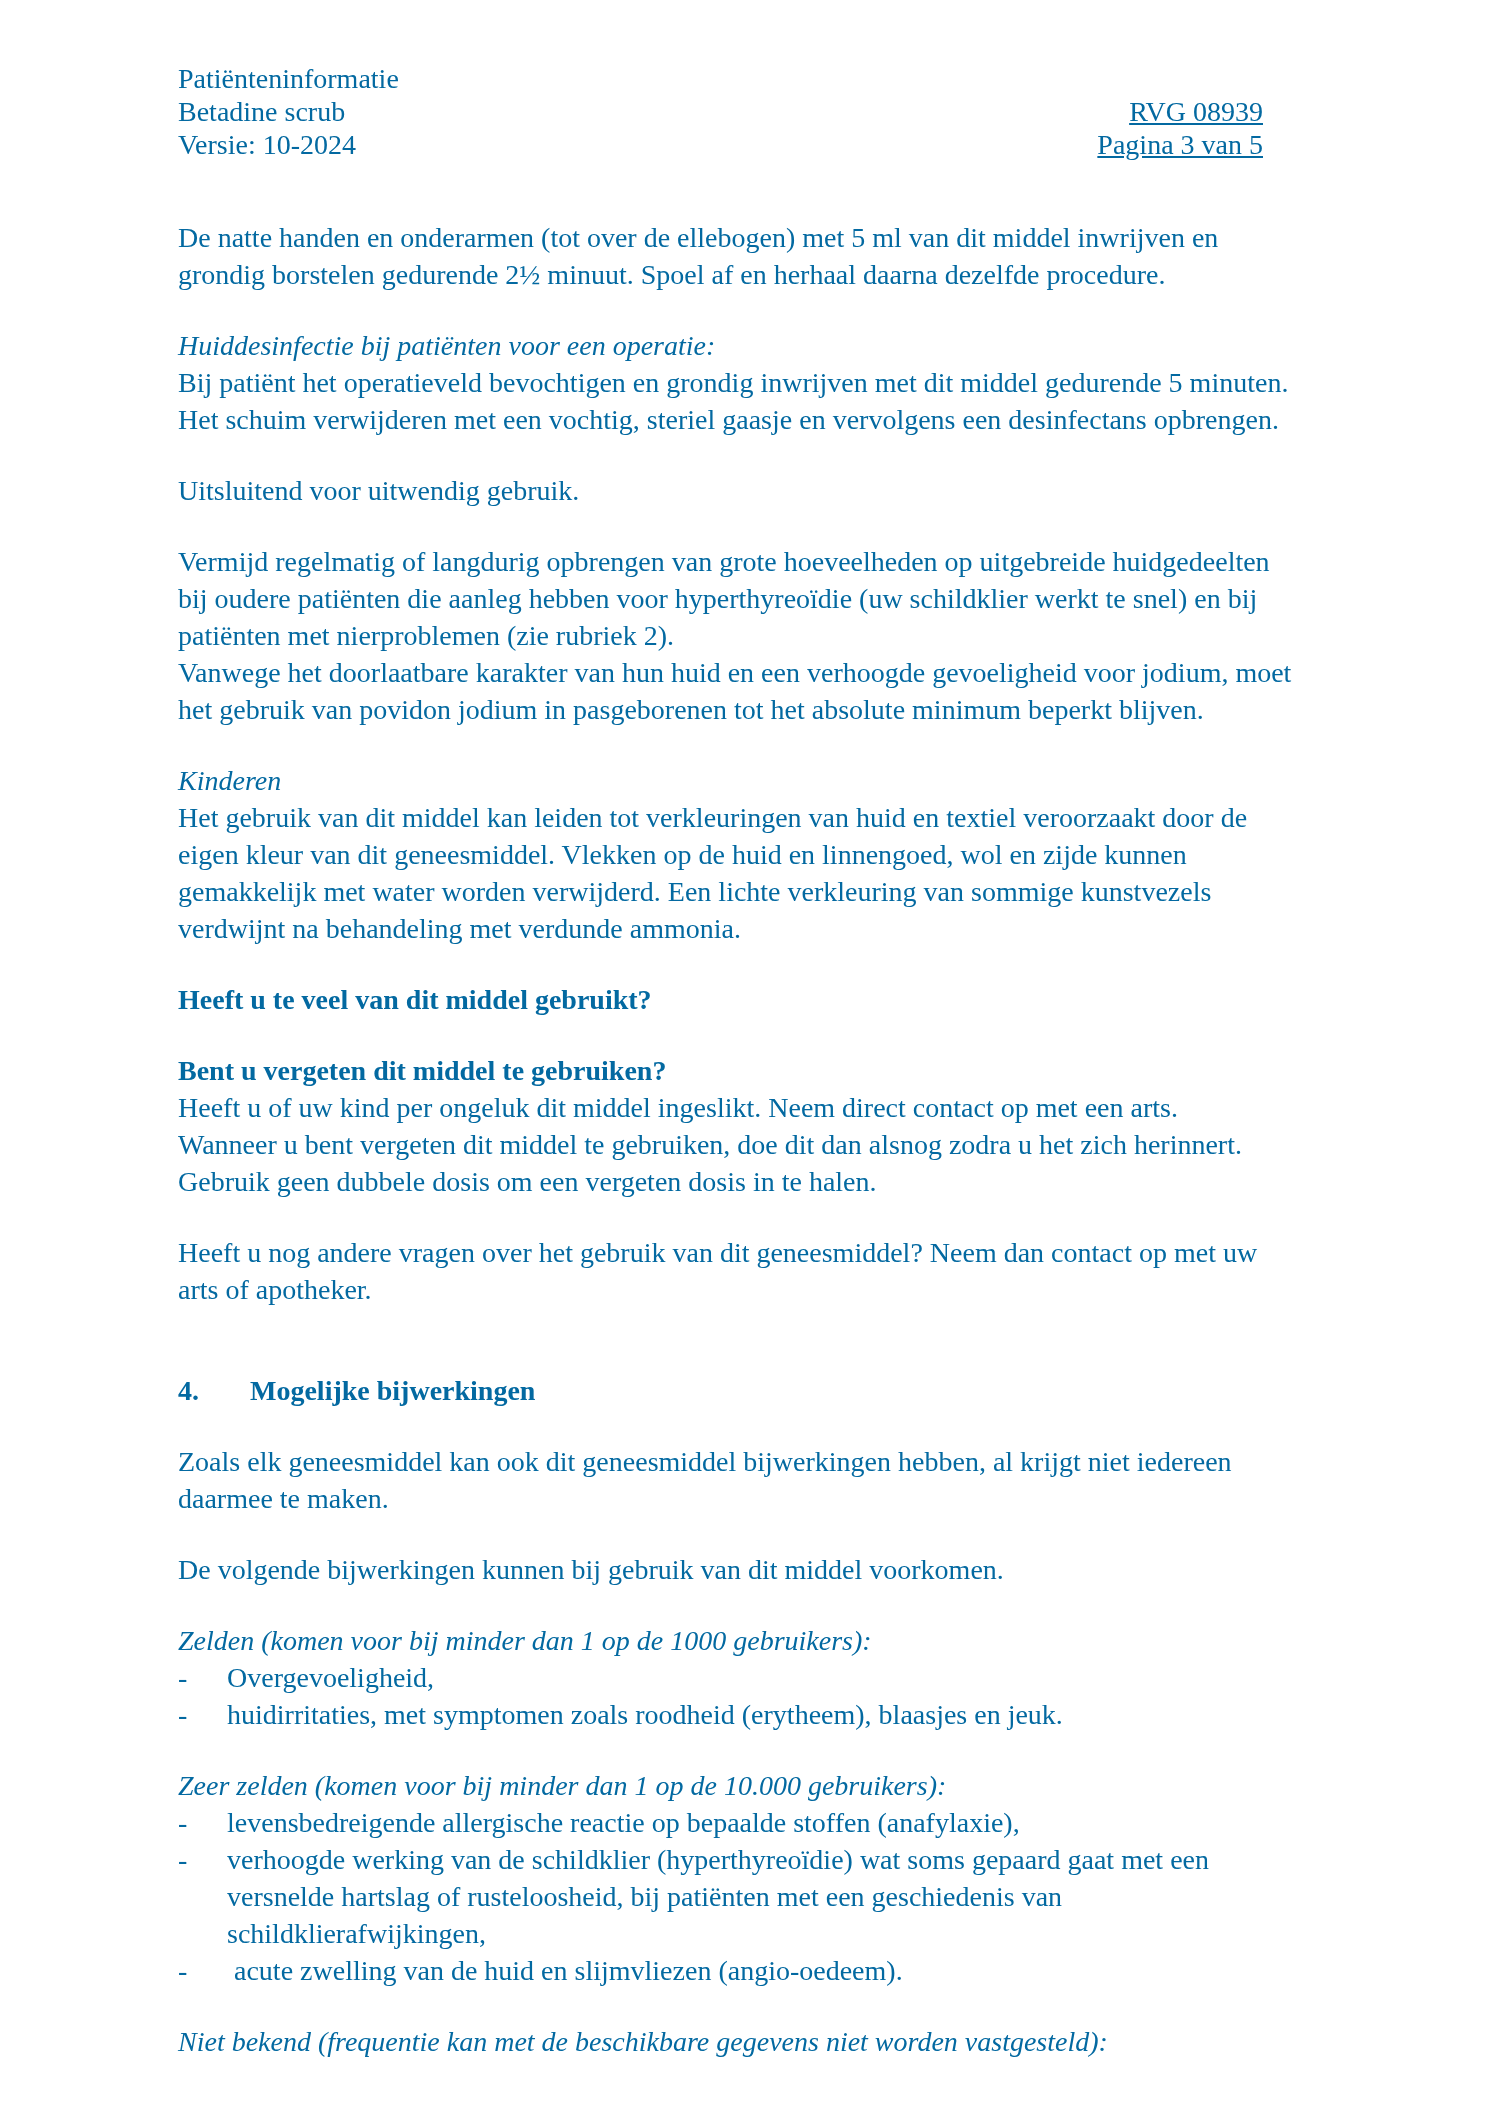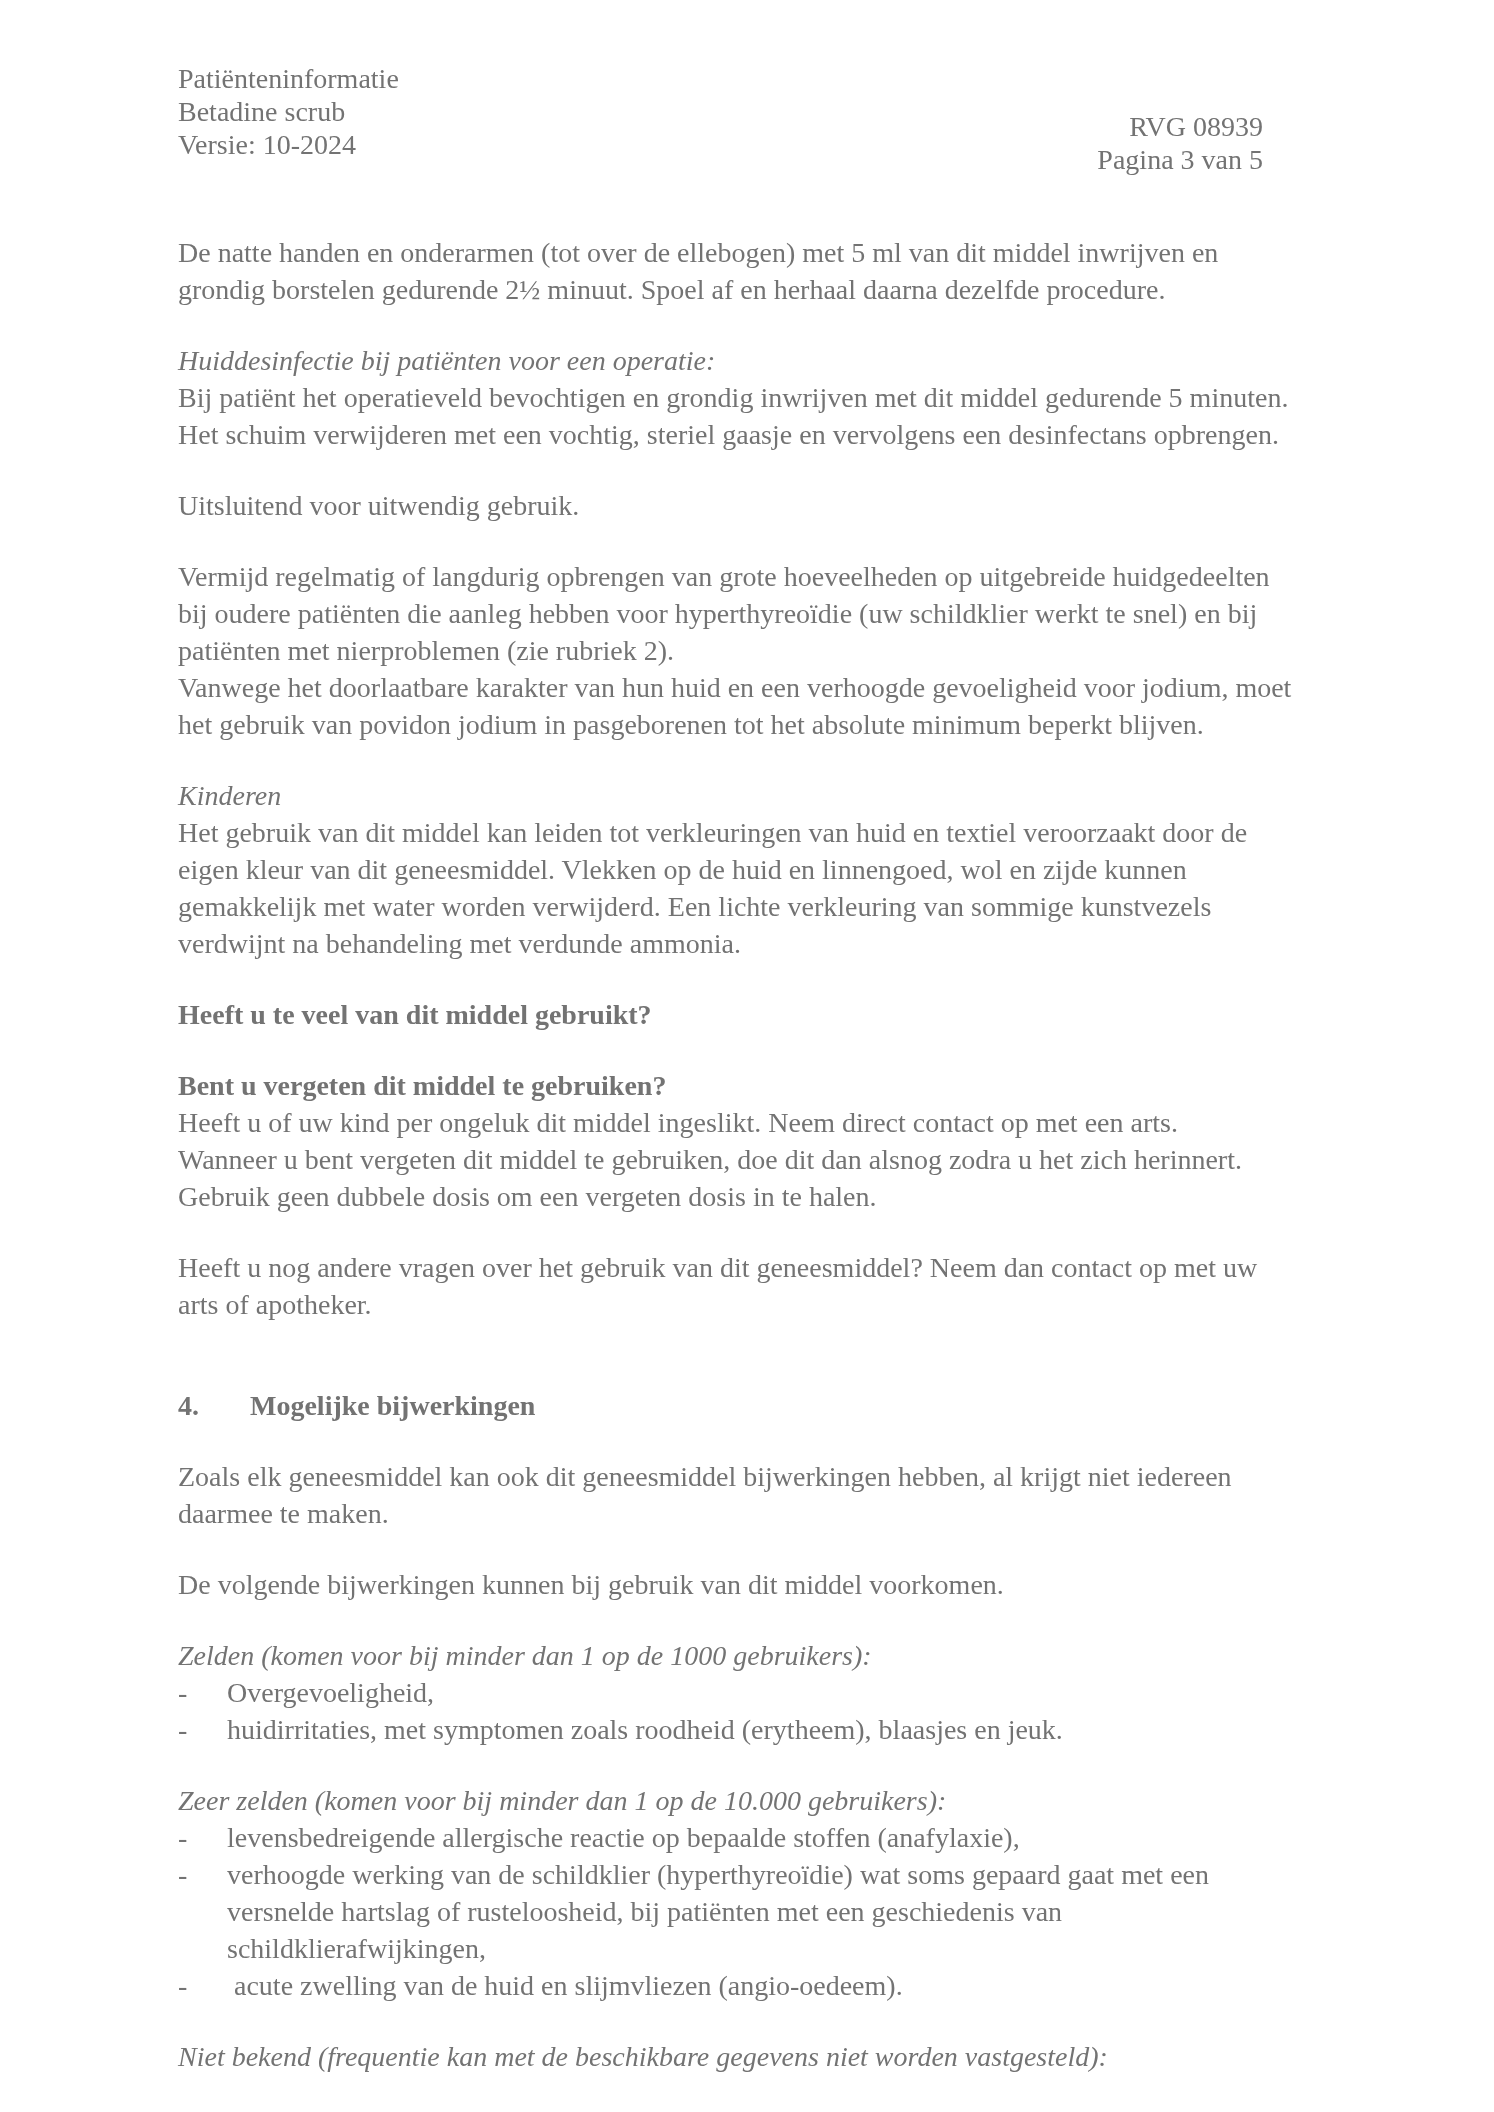--- a/index.html
+++ b/index.html
@@ -6,36 +6,37 @@
     margin: 0;
     padding: 0;
     background: #ffffff;
   }
   .page {
     position: relative;
     width: 1494px;
     height: 2112px;
     box-sizing: border-box;
     background: #ffffff;
-    color: #737373;
+    color: #0369a1;
     font-family: "Liberation Serif", "DejaVu Serif", serif;
     font-size: 28px;
     line-height: 37px;
     padding: 62px 194px 0 178px;
     overflow: hidden;
   }
   .header {
     display: flex;
     justify-content: space-between;
     line-height: 33px;
   }
   .header-right {
     text-align: right;
-    margin-top: 48px;
+    margin-top: 33px;
     padding-right: 37px;
+    text-decoration: underline;
   }
   .content {
     margin-top: 58px;
   }
   .block {
     margin-top: 34px;
   }
   .content > .block:first-child {
     margin-top: 0;
   }

